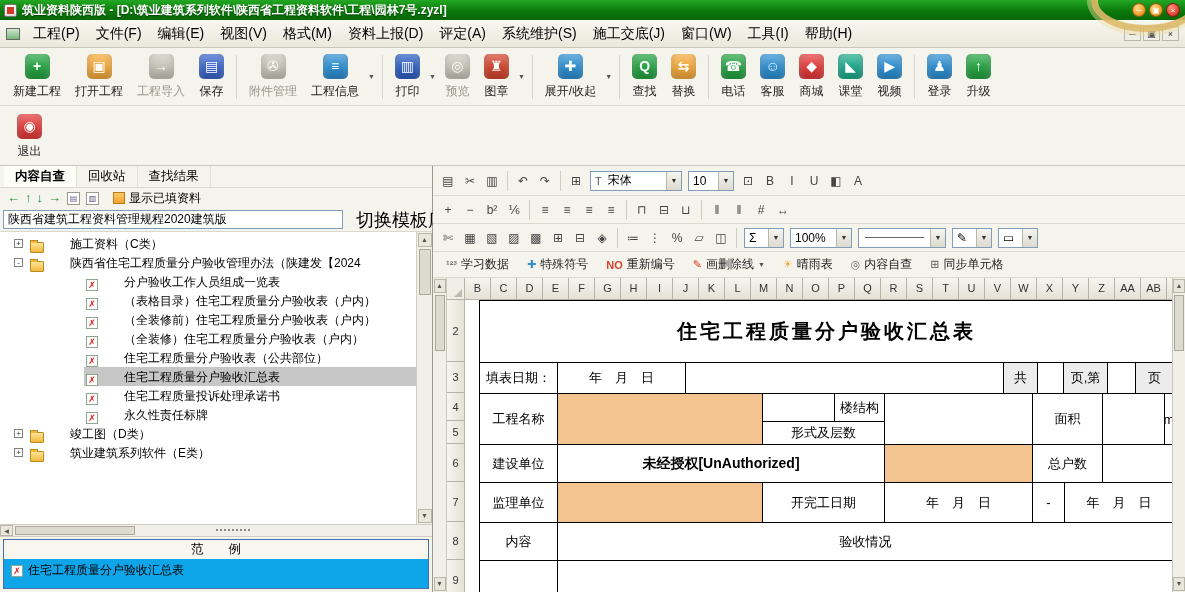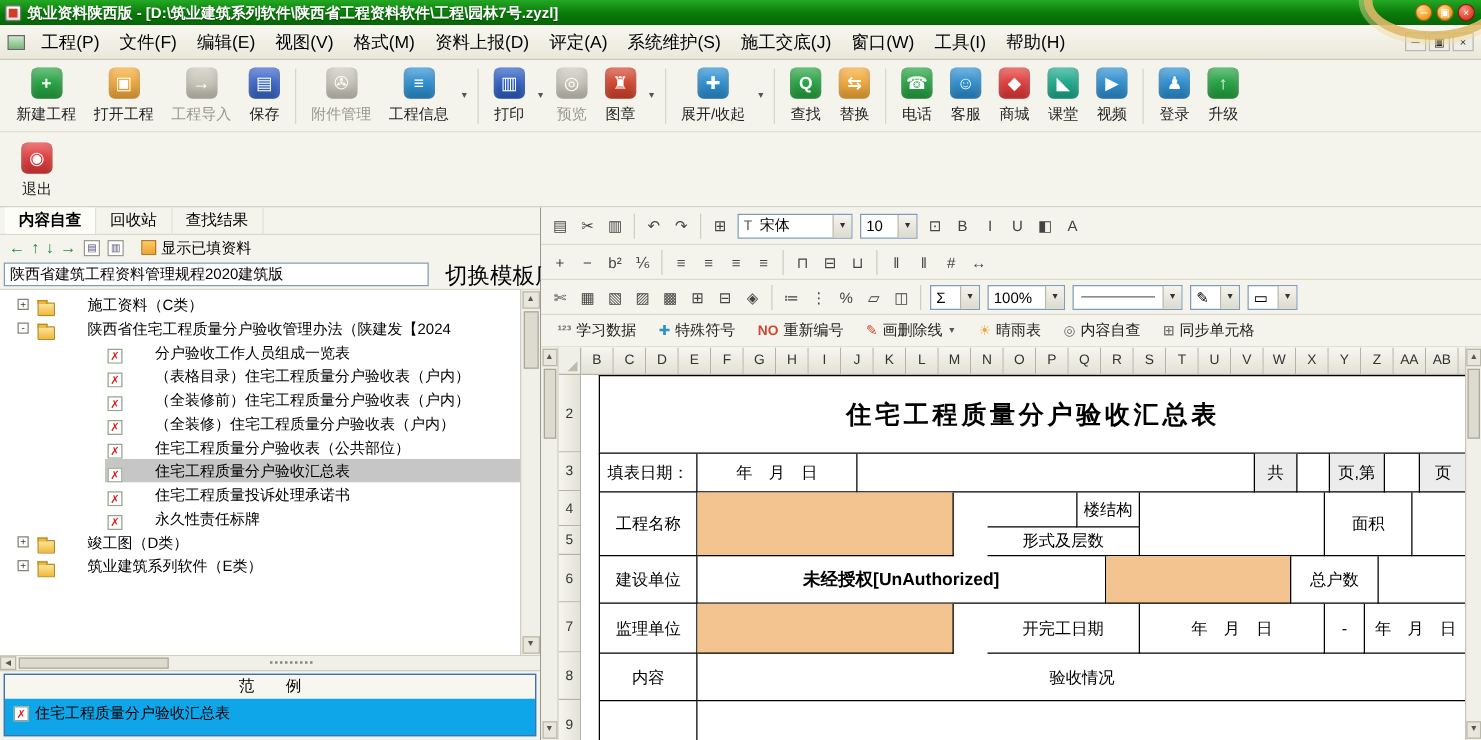--- a/index.html
+++ b/index.html
@@ -116,21 +116,21 @@
   .tcell{border-right:1px solid #000;border-bottom:1px solid #000;display:flex;align-items:center;justify-content:center;font-size:13px;overflow:hidden;min-width:0;}
   .tcol{display:flex;flex-direction:column;min-width:0;}
   .tsub{display:flex;}
   .tsub .tcell{height:100%;}
   .orange{background:#F3C48F;}
   .grayc{background:#ECECEC;}
   .boldc{font-weight:bold;font-size:14px;}
   .flexc{flex:1;}
   .w26{flex:0 0 26px;} .w28{flex:0 0 28px;} .w32{flex:0 0 32px;} .w34{flex:0 0 34px;}
   .w38{flex:0 0 38px;} .w44{flex:0 0 44px;} .w62{flex:0 0 62px;} .w70{flex:0 0 70px;}
-  .w72{flex:0 0 72px;} .w78{flex:0 0 78px;} .w122{flex:0 0 122px;margin-left:27px;} .w128{flex:0 0 128px;}
+  .w72{flex:0 0 72px;} .w78{flex:0 0 78px;} .w122{flex:0 0 122px;} .w128{flex:0 0 128px;}
   .w148{flex:0 0 148px;} .w205{flex:0 0 205px;} .w327{flex:0 0 327px;}
 </style>
 </head>
 <body>
 
 <div class="titlebar">
   <div class="app-icon"></div>
   <div class="title-text">筑业资料陕西版 - [D:\筑业建筑系列软件\陕西省工程资料软件\工程\园林7号.zyzl]</div>
   <div class="tb-deco"></div>
   <div class="window-controls">

